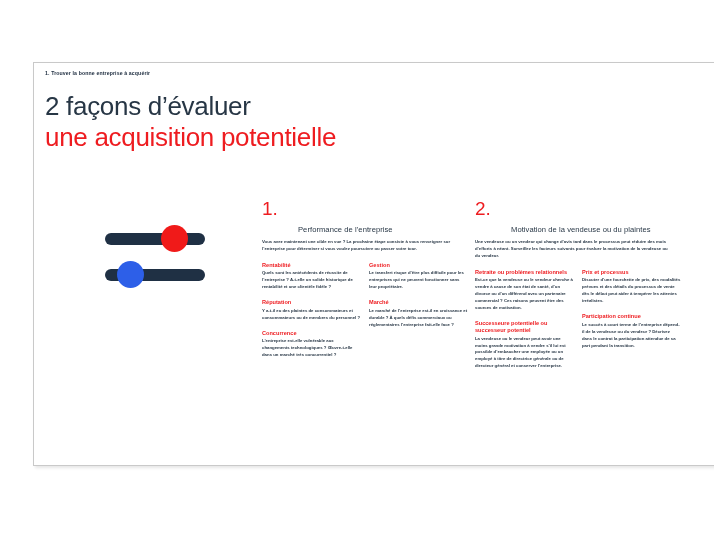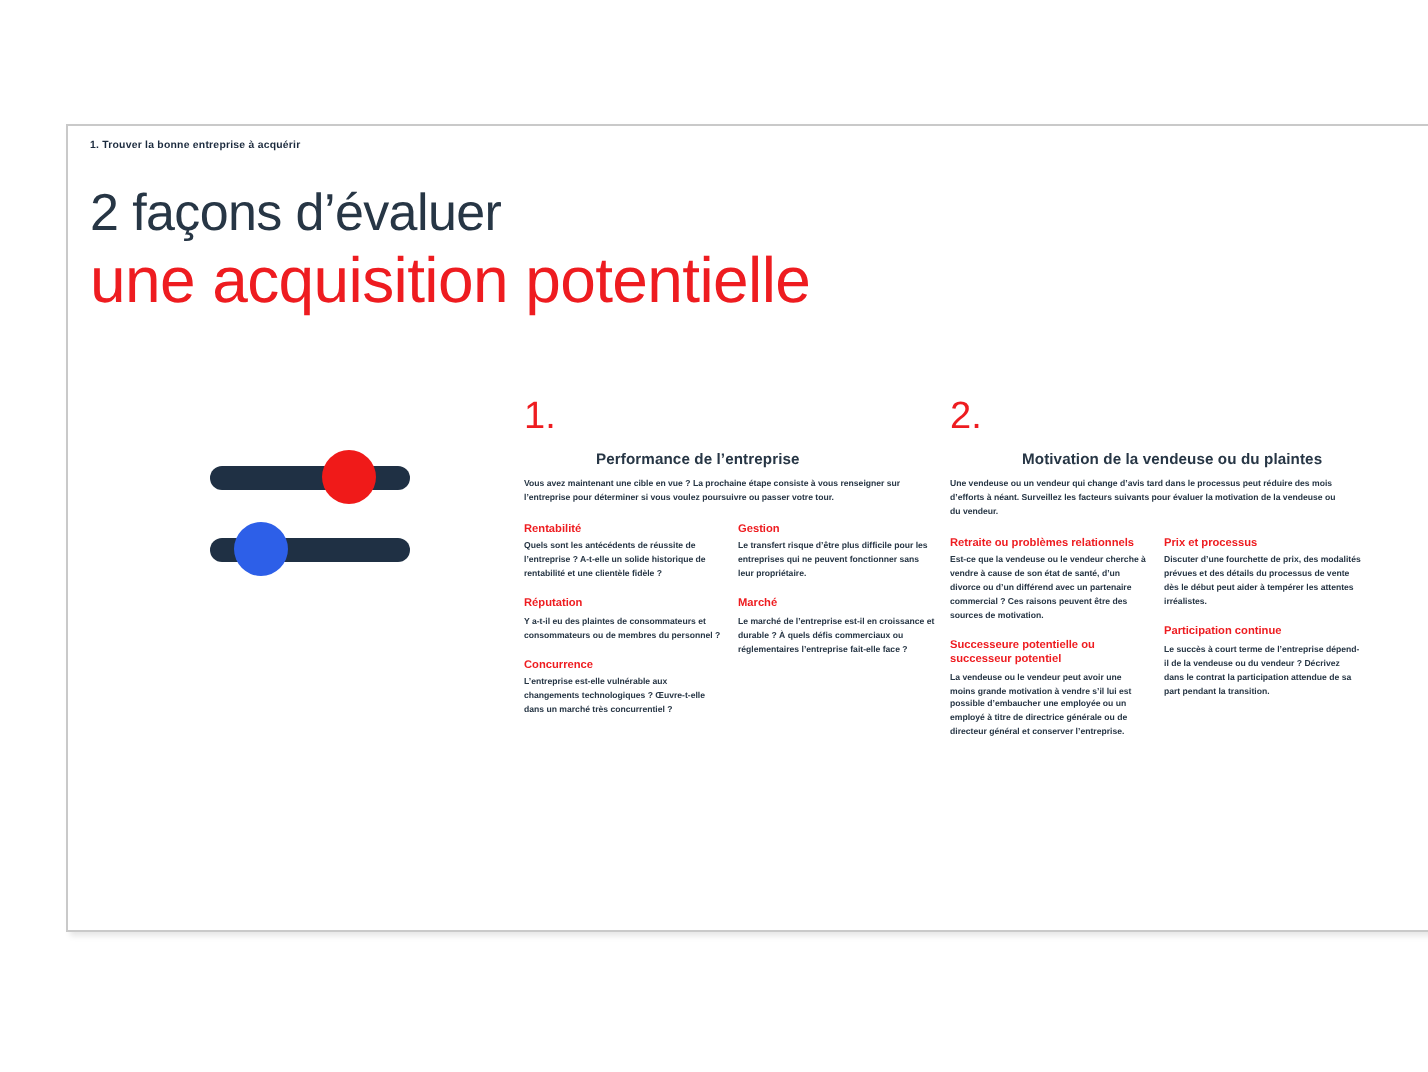--- a/index.html
+++ b/index.html
@@ -40,21 +40,21 @@
     width: 500px;
   }
   .title-line1 {
     font-size: 26px;
     color: #273645;
     line-height: 1.18;
     letter-spacing: -0.3px;
     font-weight: normal;
   }
   .title-line2 {
-    font-size: 32px;
+    font-size: 26px;
     color: #ee1c20;
     line-height: 1.18;
     letter-spacing: -0.3px;
     font-weight: normal;
   }
   
   .sliders {
     position: absolute;
     left: 67px;
     top: 166px;
@@ -87,21 +87,21 @@
     font-size: 19px;
     color: #ee1c20;
     line-height: 1;
     margin-bottom: 7px;
     font-weight: normal;
   }
   .sec-head {
     font-size: 7.6px;
     color: #273645;
     margin-bottom: 5px;
-    font-weight: bold;
+    font-weight: normal;
     letter-spacing: 0.05px;
     padding-left: 36px;
   }
   .sec-intro {
     font-size: 4.3px;
     color: #273645;
     line-height: 1.62;
     font-weight: bold;
   }
   .cols {

